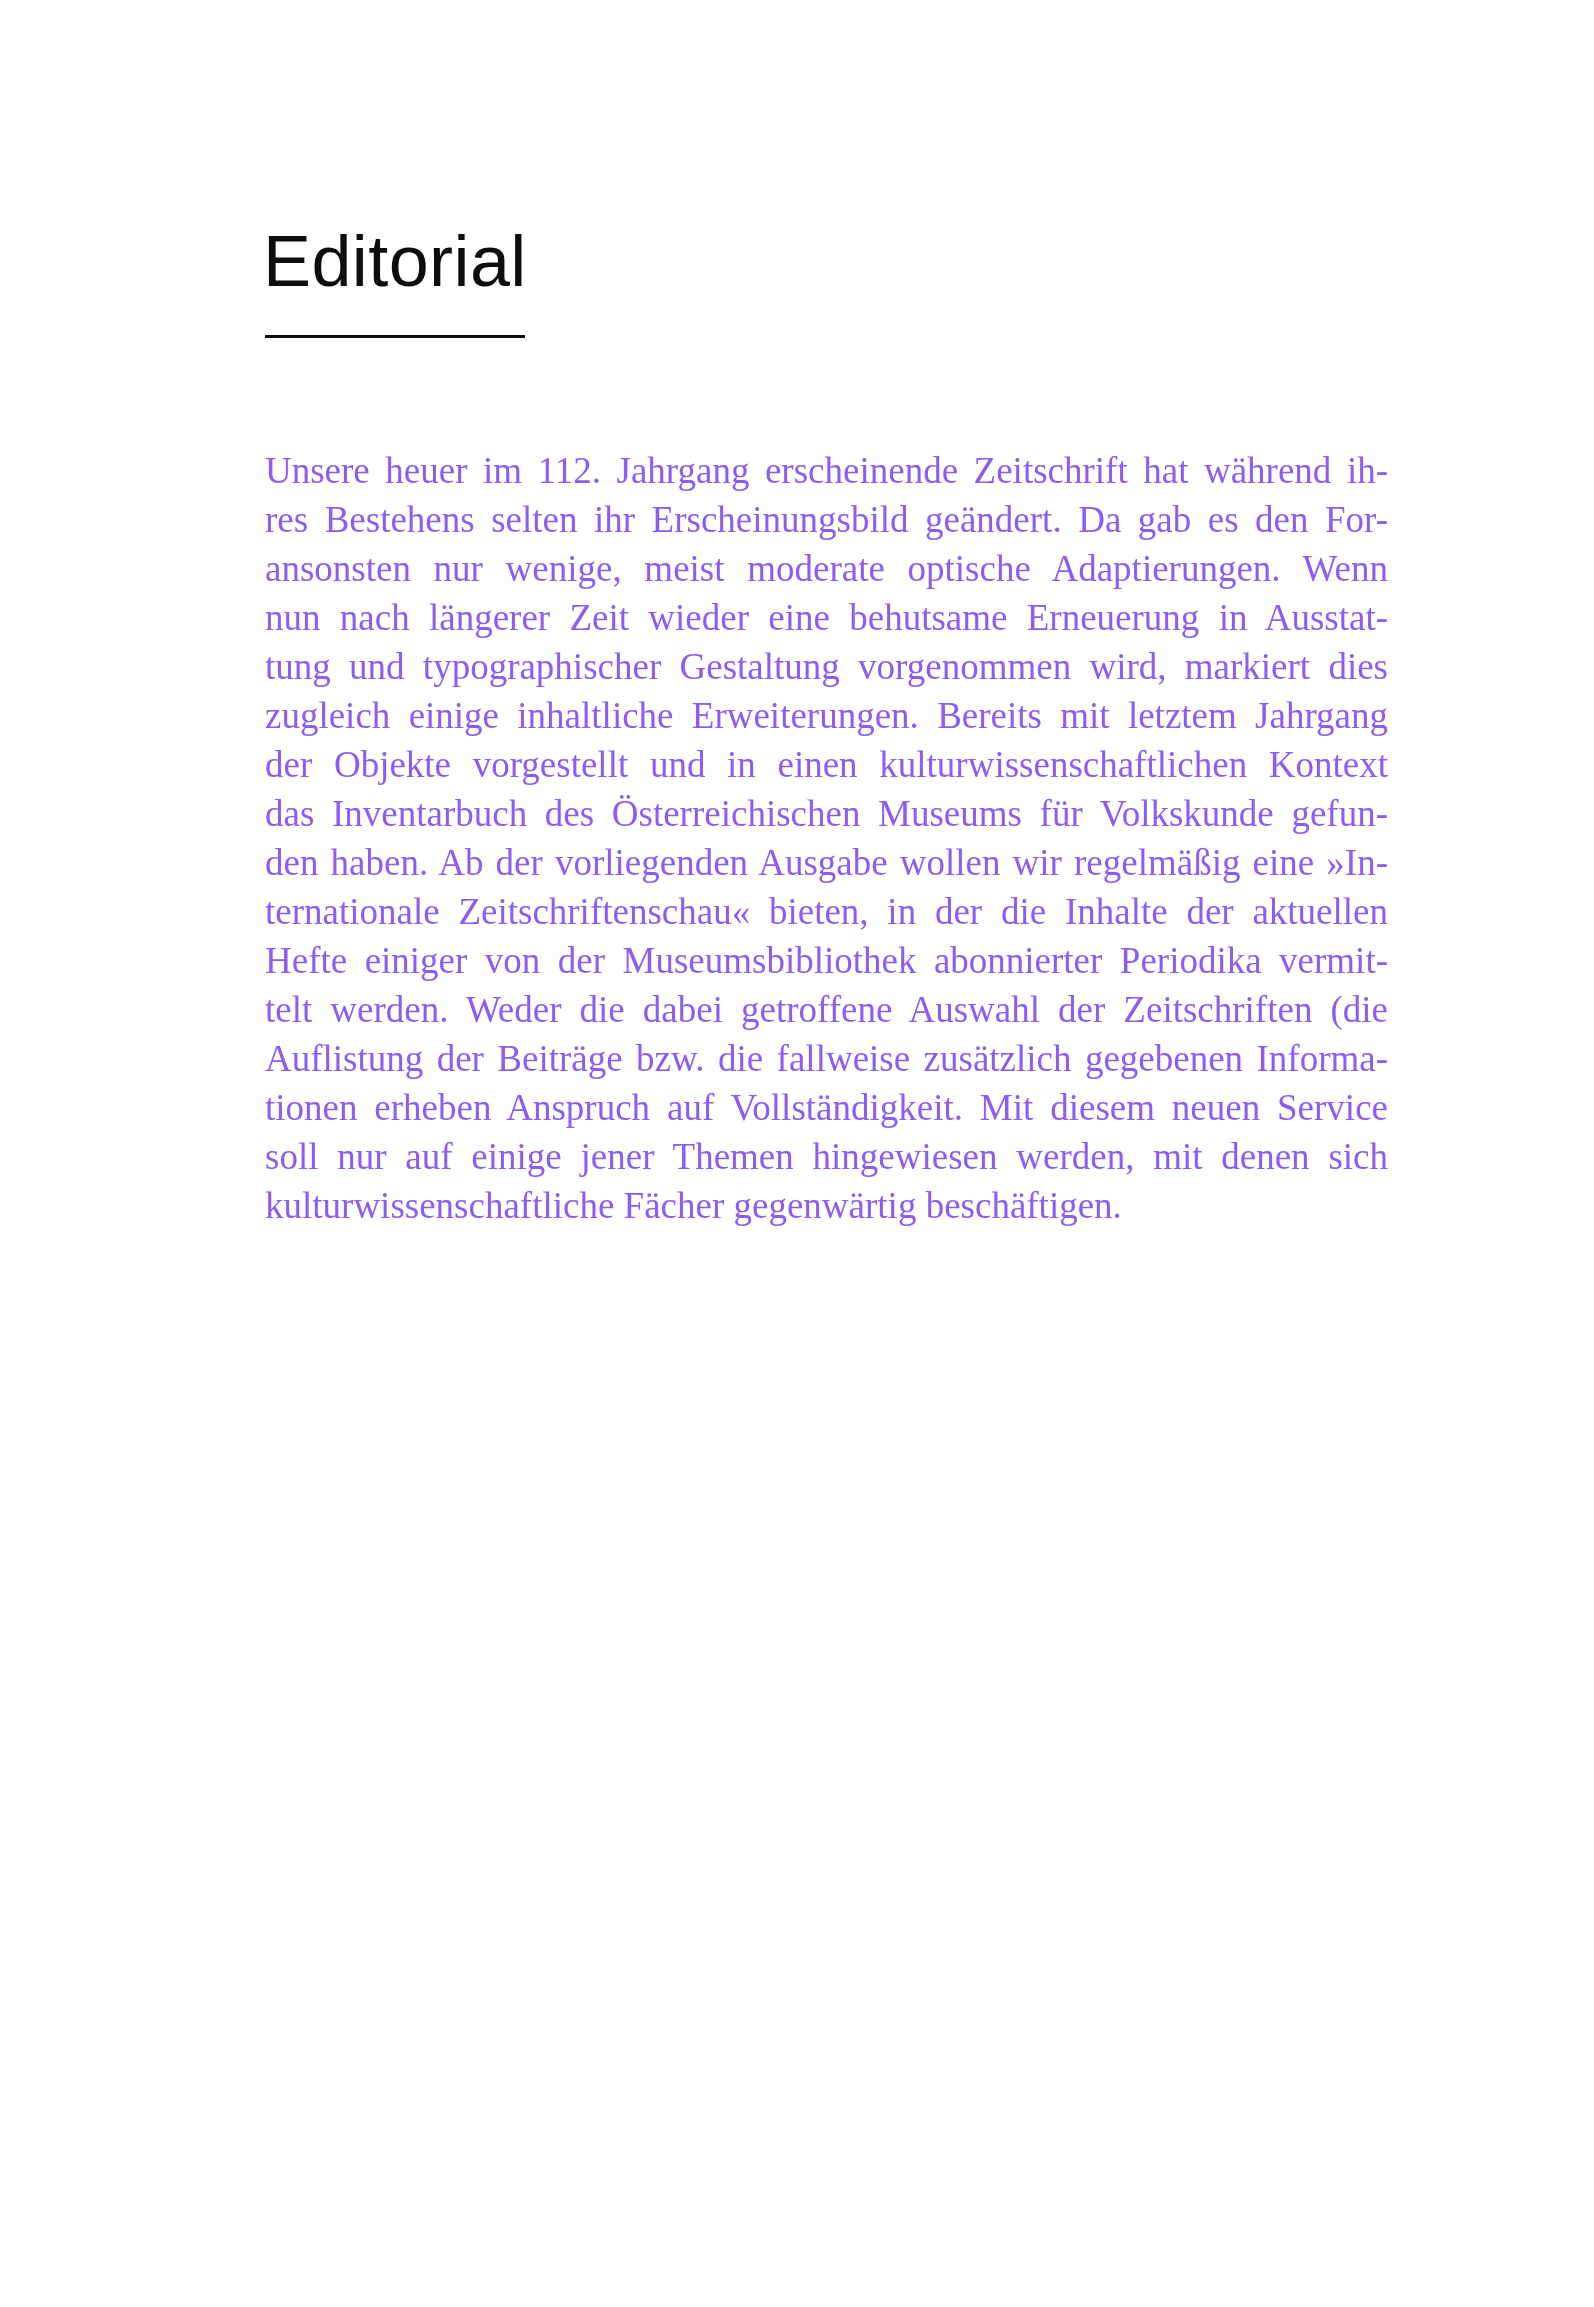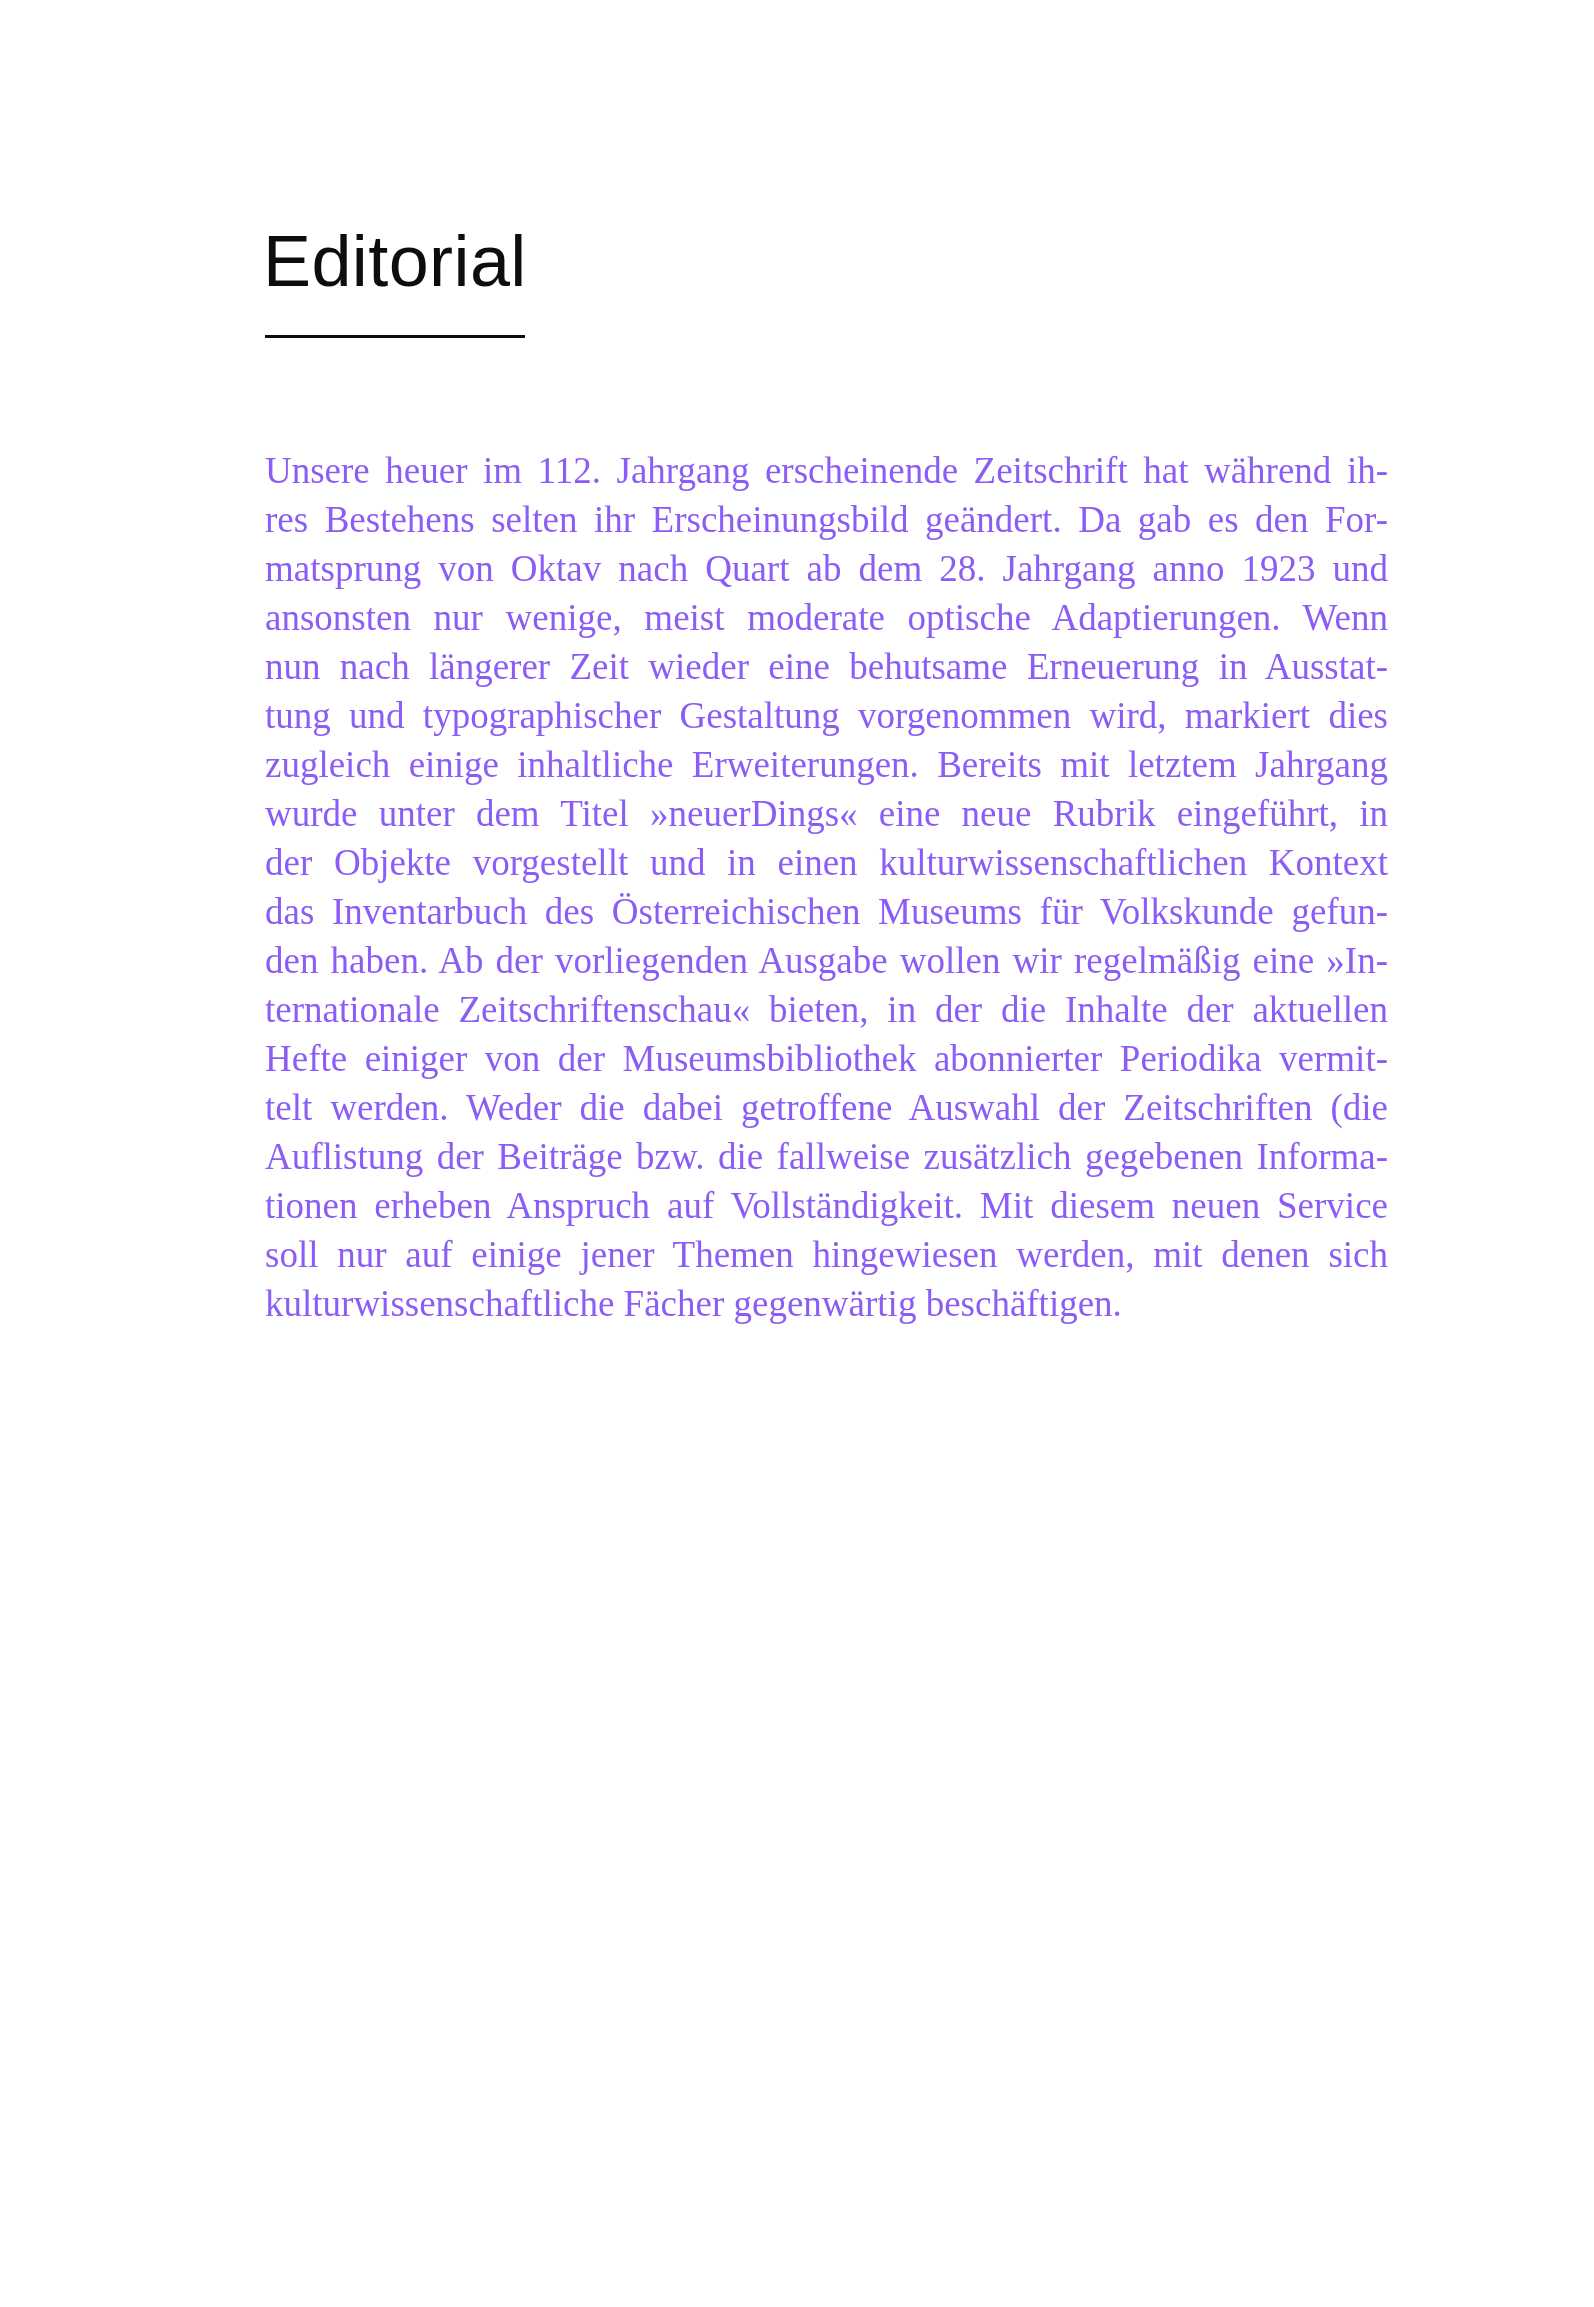--- a/index.html
+++ b/index.html
@@ -62,26 +62,24 @@
 
 <div class="page">
 
   <h1 class="title">Editorial</h1>
 
   <div class="title-rule"></div>
 
   <div class="body-text">
     <div class="line">Unsere heuer im 112. Jahrgang erscheinende Zeitschrift hat während ih-</div>
     <div class="line">res Bestehens selten ihr Erscheinungsbild geändert. Da gab es den For-</div>
-    <div class="line">matsprung von Oktav nach Quart ab dem 28. Jahrgang anno 1923 und</div>
     <div class="line">ansonsten nur wenige, meist moderate optische Adaptierungen. Wenn</div>
     <div class="line">nun nach längerer Zeit wieder eine behutsame Erneuerung in Ausstat-</div>
     <div class="line">tung und typographischer Gestaltung vorgenommen wird, markiert dies</div>
     <div class="line">zugleich einige inhaltliche Erweiterungen. Bereits mit letztem Jahrgang</div>
-    <div class="line">wurde unter dem Titel »neuerDings« eine neue Rubrik eingeführt, in</div>
     <div class="line">der Objekte vorgestellt und in einen kulturwissenschaftlichen Kontext</div>
     <div class="line">das Inventarbuch des Österreichischen Museums für Volkskunde gefun-</div>
     <div class="line">den haben. Ab der vorliegenden Ausgabe wollen wir regelmäßig eine »In-</div>
     <div class="line">ternationale Zeitschriftenschau« bieten, in der die Inhalte der aktuellen</div>
     <div class="line">Hefte einiger von der Museumsbibliothek abonnierter Periodika vermit-</div>
     <div class="line">telt werden. Weder die dabei getroffene Auswahl der Zeitschriften (die</div>
     <div class="line">Auflistung der Beiträge bzw. die fallweise zusätzlich gegebenen Informa-</div>
     <div class="line">tionen erheben Anspruch auf Vollständigkeit. Mit diesem neuen Service</div>
     <div class="line">soll nur auf einige jener Themen hingewiesen werden, mit denen sich</div>
     <div class="line last">kulturwissenschaftliche Fächer gegenwärtig beschäftigen.</div>

